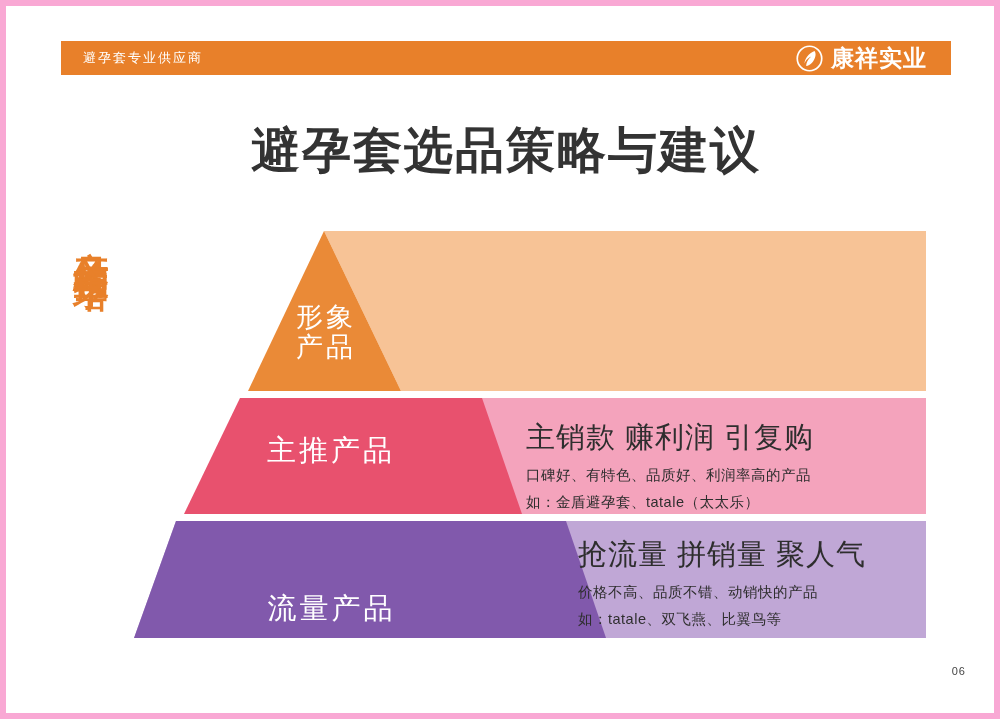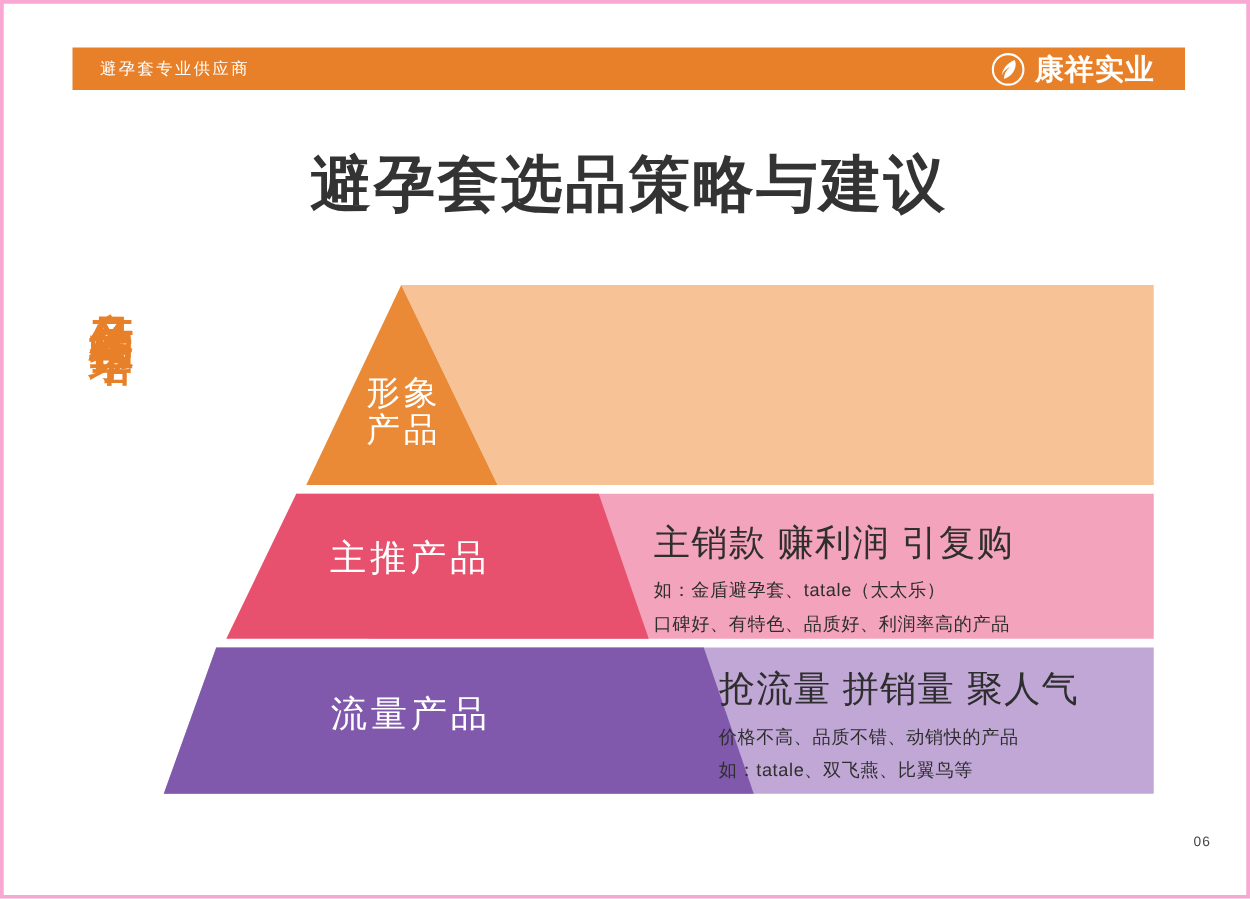--- a/index.html
+++ b/index.html
@@ -10,21 +10,21 @@
     background: #ffffff;
     font-family: "Liberation Sans", "DejaVu Sans", sans-serif;
     overflow: hidden;
   }
 
   .slide {
     position: relative;
     width: 1000px;
     height: 719px;
     background: #ffffff;
-    border: 3px solid #f9a8d4;
+    border: 6px solid #f9a8d4;
   }
 
   
   .header-bar {
     position: absolute;
     left: 55px;
     top: 35px;
     width: 890px;
     height: 34px;
     background: #E8802A;
@@ -162,21 +162,21 @@
     font-size: 14.5px;
     color: #2e2e2e;
     margin-top: 8px;
     letter-spacing: 0.5px;
     white-space: nowrap;
   }
 
   
   .label-3 {
     left: 238px;
-    top: 553px;
+    top: 586px;
     width: 175px;
     font-size: 29px;
   }
   .body-3 {
     left: 572px;
     top: 529px;
     width: 360px;
   }
   .body-3 .headline {
     font-size: 29px;
@@ -236,22 +236,22 @@
   </svg>
 
   <div class="tier-label label-1">
     <div>形象</div>
     <div>产品</div>
   </div>
 
   <div class="tier-label label-2">主推产品</div>
   <div class="tier-text body-2">
     <div class="headline">主销款 赚利润 引复购</div>
+    <div class="sub">口碑好、有特色、品质好、利润率高的产品</div>
     <div class="sub">如：金盾避孕套、tatale（太太乐）</div>
-    <div class="sub">口碑好、有特色、品质好、利润率高的产品</div>
   </div>
 
   <div class="tier-label label-3">流量产品</div>
   <div class="tier-text body-3">
     <div class="headline">抢流量 拼销量 聚人气</div>
     <div class="sub">价格不高、品质不错、动销快的产品</div>
     <div class="sub">如：tatale、双飞燕、比翼鸟等</div>
   </div>
 
   <div class="page-number">06</div>

